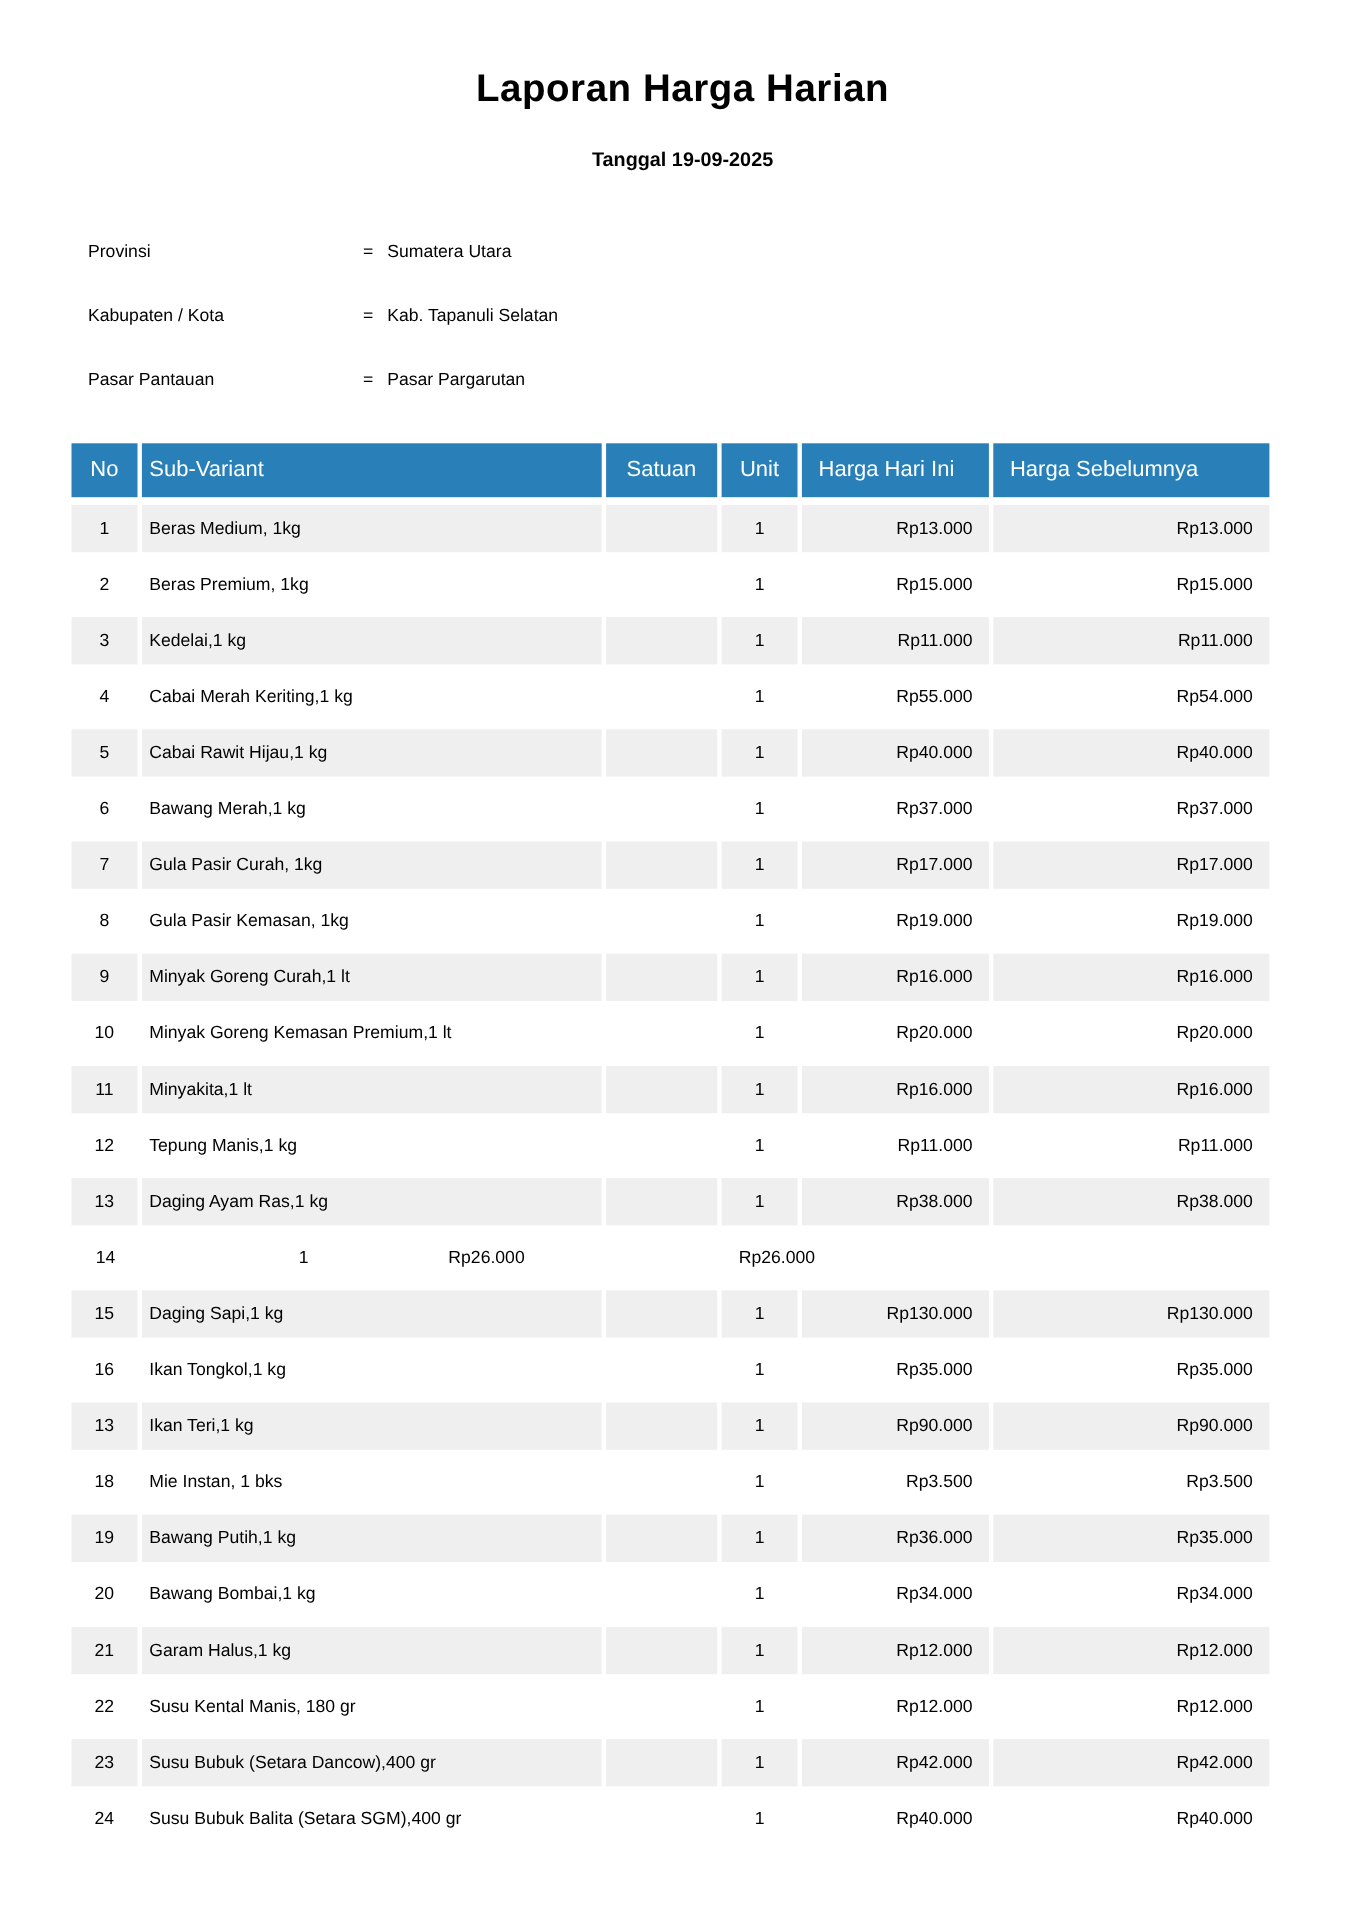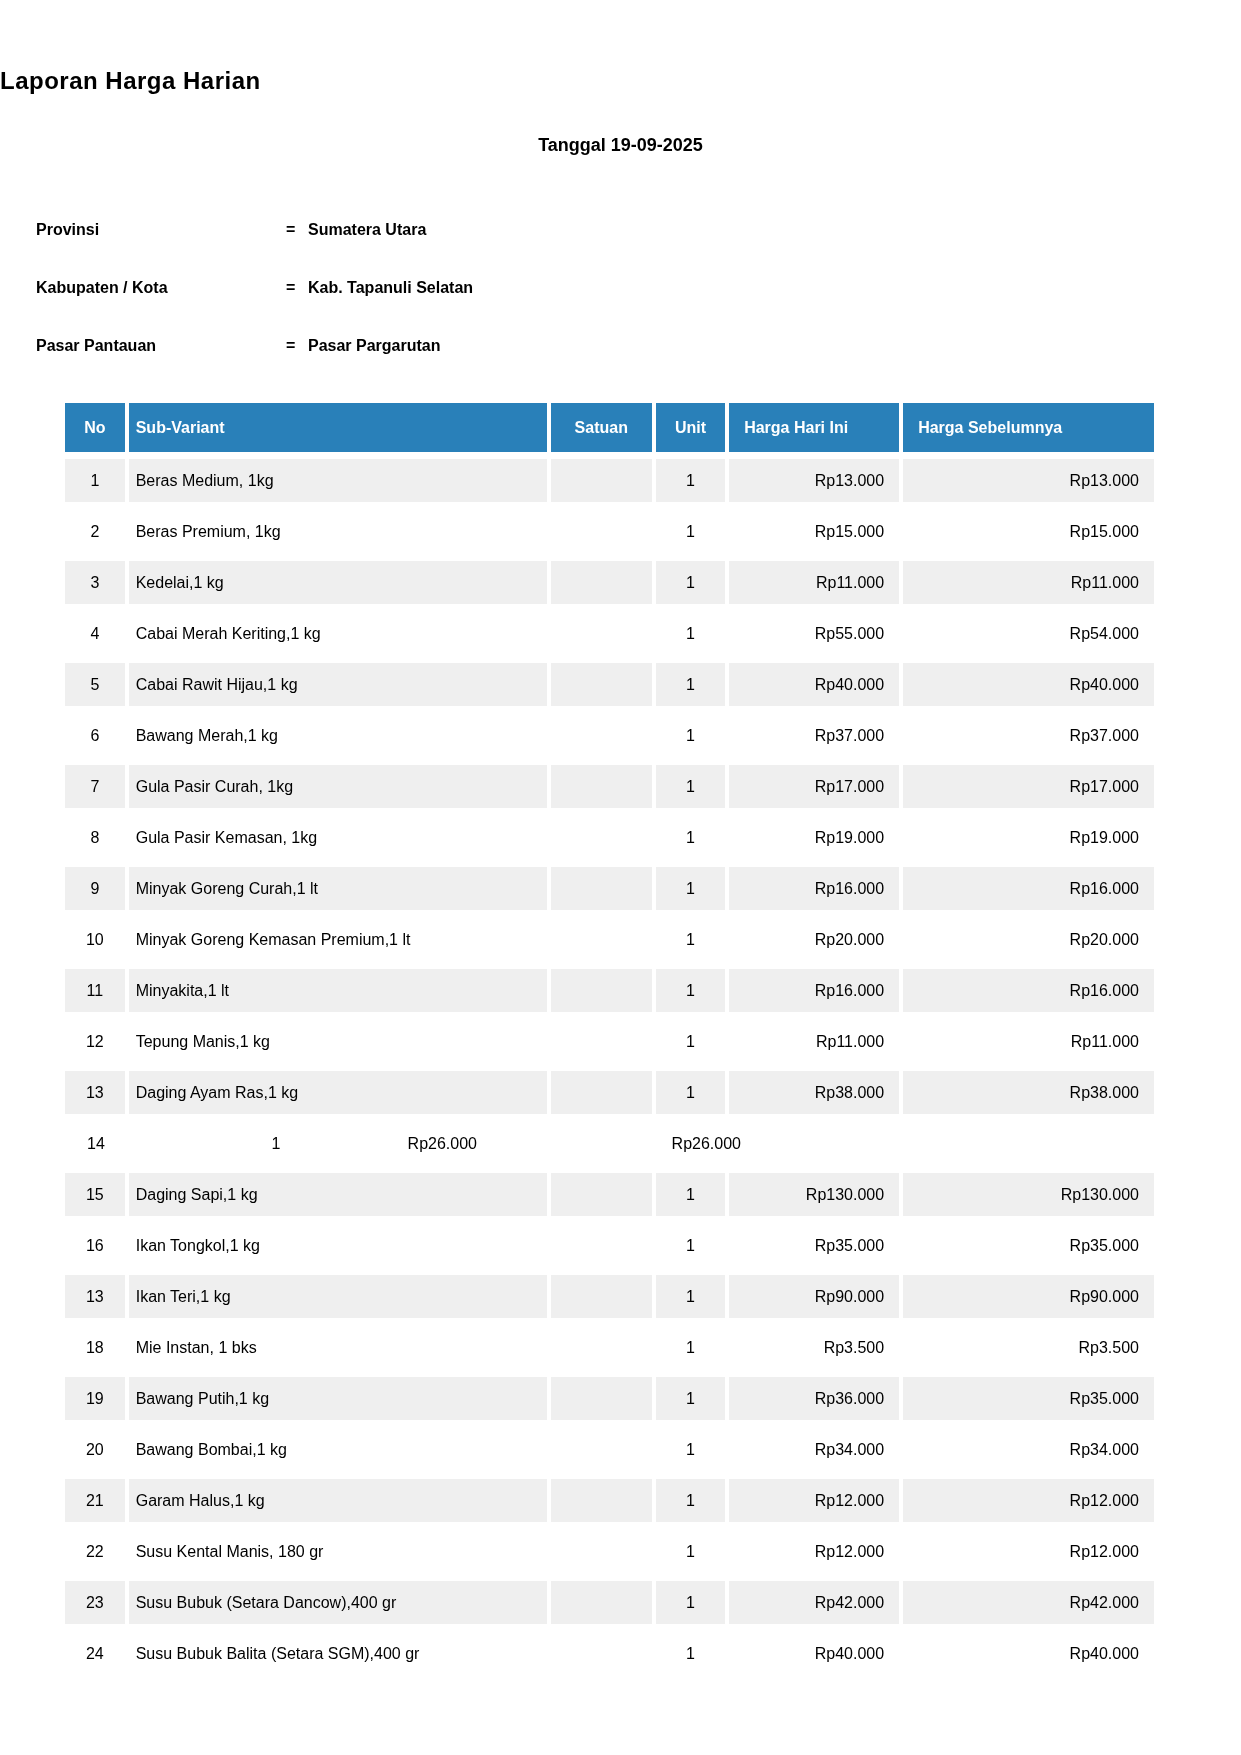--- a/index.html
+++ b/index.html
@@ -11,37 +11,36 @@
   }
   .page {
     position: relative;
     width: 1241px;
     height: 1755px;
     background: #ffffff;
     overflow: hidden;
   }
   .title {
     padding-top: 60px;
-    font-size: 24px;
+    font-size: 35px;
     line-height: 42px;
     font-weight: 700;
-    text-align: left;
+    text-align: center;
     letter-spacing: 0.5px;
   }
   .subtitle {
     margin-top: 32px;
     font-size: 18px;
     line-height: 22px;
     font-weight: 700;
     text-align: center;
   }
   .info {
     margin-top: 45px;
-    margin-left: 36px;
-    font-weight: bold;
+    margin-left: 80px;
   }
   .info-row {
     height: 58px;
     display: flex;
     align-items: center;
     font-size: 16px;
   }
   .info-label { width: 250px; }
   .info-eq    { width: 22px; text-align: left; }
   .info-value { }
@@ -55,22 +54,22 @@
     display: flex;
     gap: 4px;
   }
   .thead {
     height: 49px;
     margin-bottom: 7px;
   }
   .thead .cell {
     background: var(--header-bg, #2980b9);
     color: var(--header-text, #ffffff);
-    font-weight: 700;
-    font-size: 16px;
+    font-weight: 400;
+    font-size: 20px;
   }
   .trow {
     height: 43px;
     margin-bottom: 8px;
     font-size: 16px;
   }
   .trow.odd .cell { background: var(--row-alt-bg, #efefef); }
   .trow.even .cell { background: #ffffff; }
   .cell {
     display: flex;

